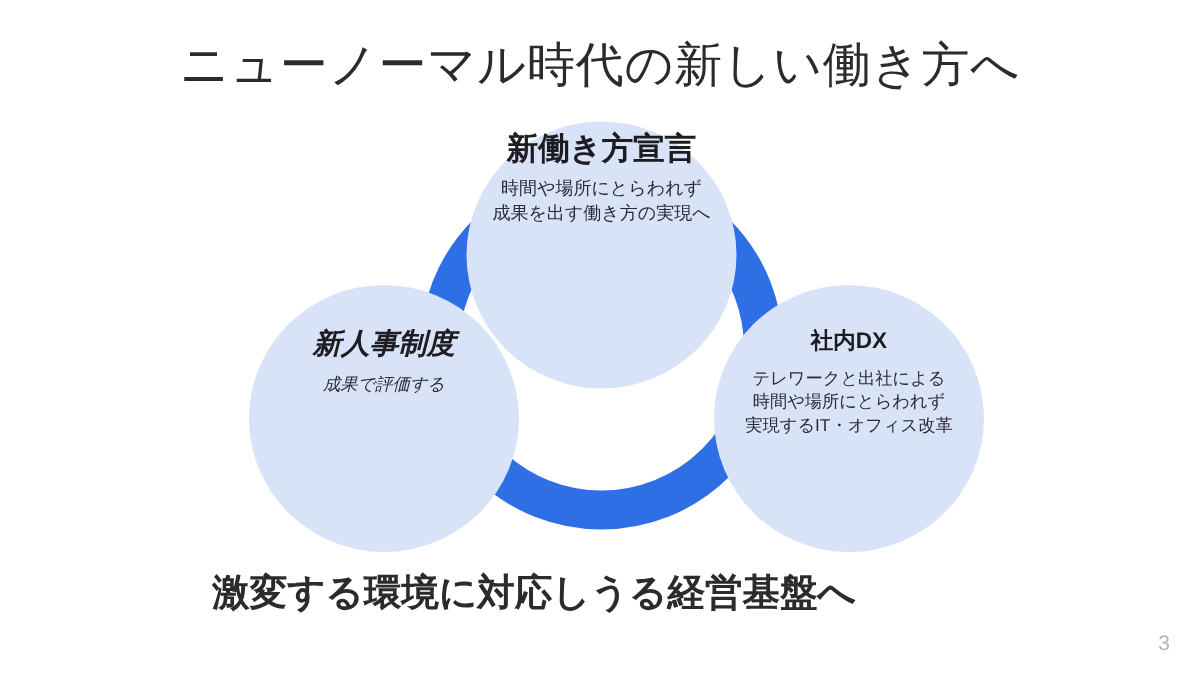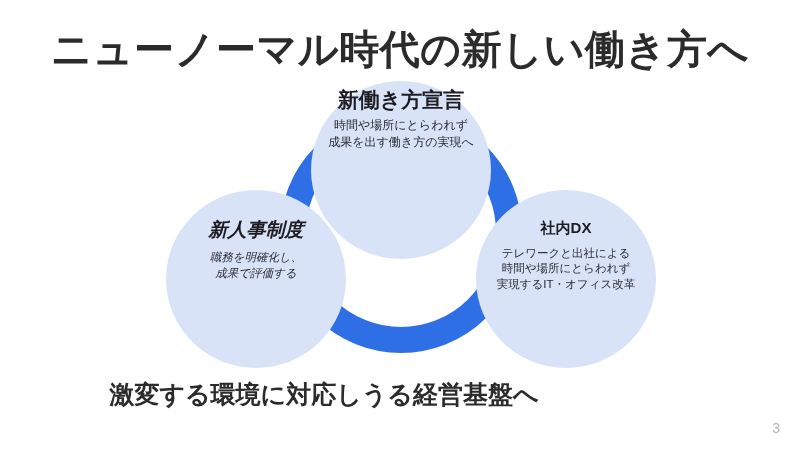--- a/index.html
+++ b/index.html
@@ -25,22 +25,22 @@
     background: #ffffff;
   }
 
   
   #page-title {
     position: absolute;
     left: 0;
     top: 22px;
     width: 800px;
     text-align: center;
-    font-size: 40px;
-    font-weight: bold;
+    font-size: 32px;
+    font-weight: normal;
     color: #2b2b2b;
     letter-spacing: 0.5px;
     white-space: nowrap;
   }
 
   
   #cycle-diagram {
     position: absolute;
     left: 0;
     top: 70px;
@@ -105,20 +105,21 @@
   #conclusion {
     position: absolute;
     left: 0;
     top: 378px;
     width: 648px;
     text-align: center;
     font-size: 25px;
     font-weight: bold;
     color: #2b2b2b;
     white-space: nowrap;
+    padding-left: 32px;
   }
 
   
   #page-number {
     position: absolute;
     right: 20px;
     bottom: 14px;
     font-size: 14px;
     color: #b4b4b4;
   }
@@ -145,21 +146,20 @@
       <div class="node-title">新働き方宣言</div>
       <div class="node-desc">
         <div>時間や場所にとらわれず</div>
         <div>成果を出す働き方の実現へ</div>
       </div>
     </div>
 
     <div class="node" id="node-left">
       <div class="node-title">新人事制度</div>
       <div class="node-desc">
-        <div>職務を明確化し、</div>
         <div>成果で評価する</div>
       </div>
     </div>
 
     <div class="node" id="node-right">
       <div class="node-title">社内DX</div>
       <div class="node-desc">
         <div>テレワークと出社による</div>
         <div>時間や場所にとらわれず</div>
         <div>実現するIT・オフィス改革</div>

